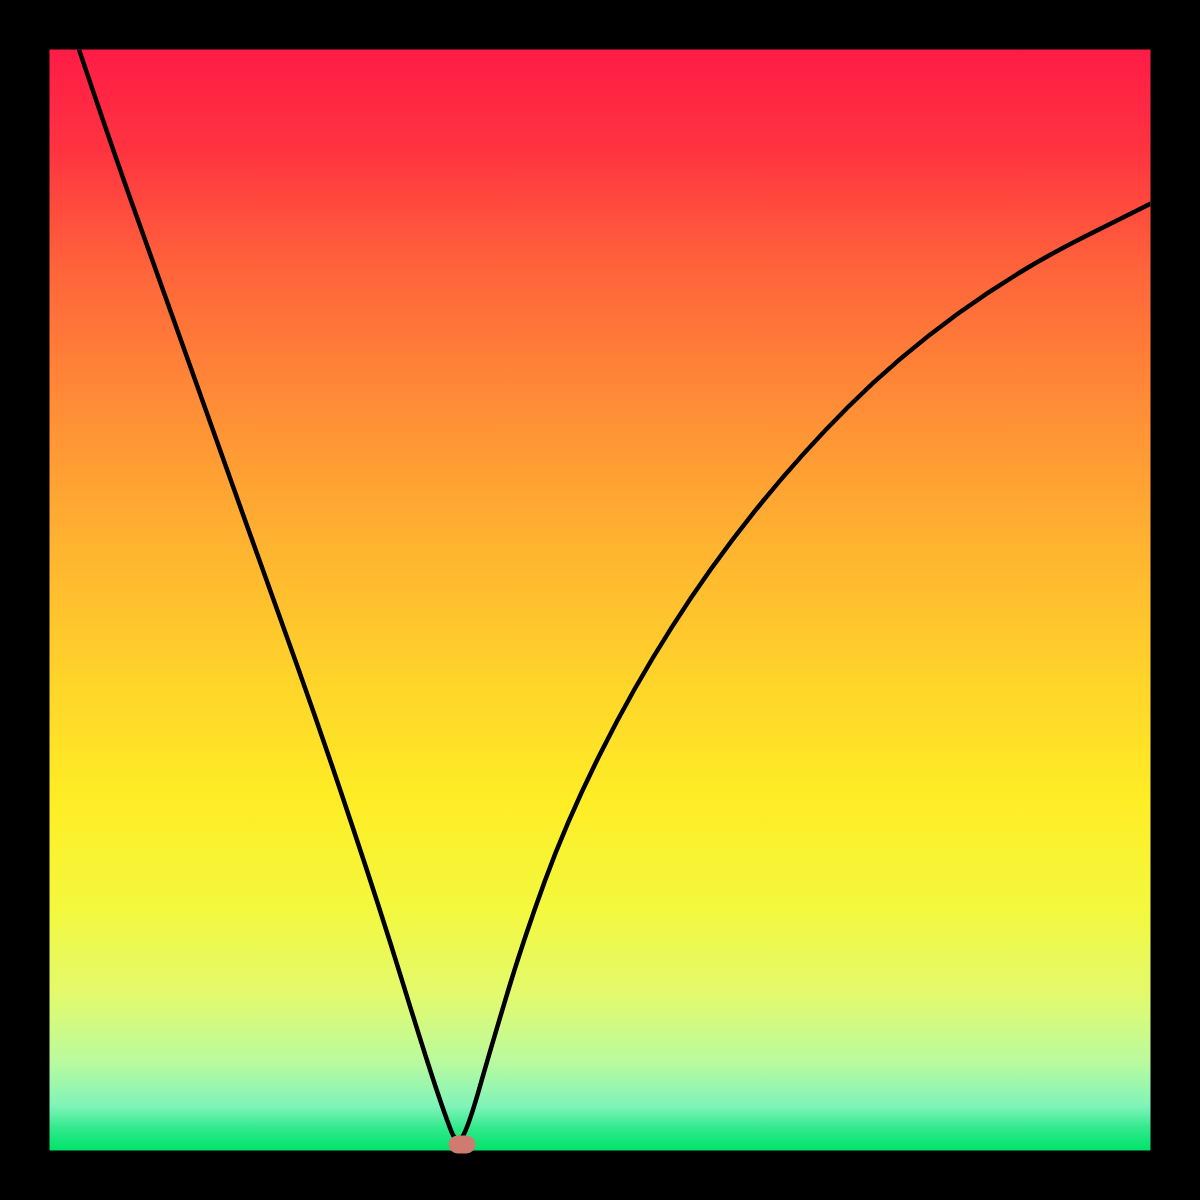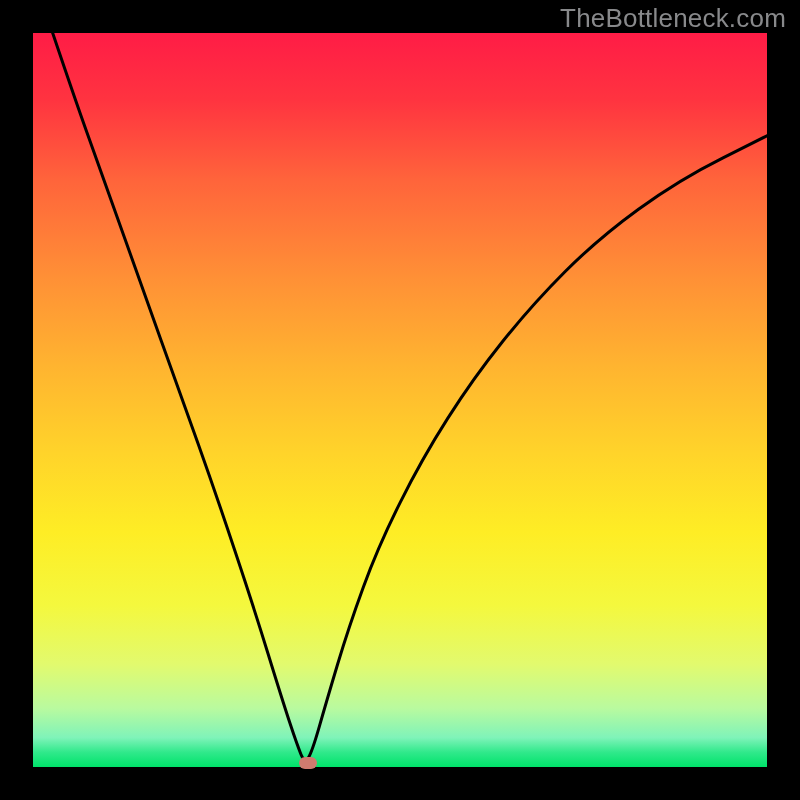--- a/index.html
+++ b/index.html
@@ -61,20 +61,19 @@
     width: 18px;
     height: 12px;
     border-radius: 6px;
     background: #cf7b6f;
   }
 </style>
 </head>
 <body>
 
 <div class="frame">
-  <div class="watermark">TheBottleneck.com</div>
   <div class="plot-area">
     <svg class="curve" viewBox="0 0 734 734" preserveAspectRatio="none">
       <path id="curve-path" fill="none" stroke-width="3" stroke-linecap="round" stroke-linejoin="round" d="M 0.0 -58.7 Q 36.7 51.4 55.1 102.8 Q 73.4 154.1 91.8 205.5 Q 110.1 256.9 128.4 308.3 Q 146.8 359.7 165.2 411.0 Q 183.5 462.4 201.8 517.5 Q 220.2 572.5 234.9 620.2 Q 249.6 667.9 256.9 690.0 Q 264.2 712.0 267.9 721.2 Q 271.6 730.3 275.3 724.8 Q 278.9 719.3 286.3 693.6 Q 293.6 667.9 304.6 631.2 Q 315.6 594.5 330.3 554.2 Q 345.0 513.8 367.0 469.8 Q 389.0 425.7 414.7 385.4 Q 440.4 345.0 469.8 308.3 Q 499.1 271.6 532.2 238.5 Q 565.2 205.5 605.5 176.2 Q 645.9 146.8 690.0 124.8 T 734.0 102.8" stroke="#000000"></path>
     </svg>
     <div id="min-marker" class="marker" style="left: 266.25px; top: 724.33px; background: rgb(207, 123, 111);"></div>
   </div>
 </div>
 
 </body></html>

